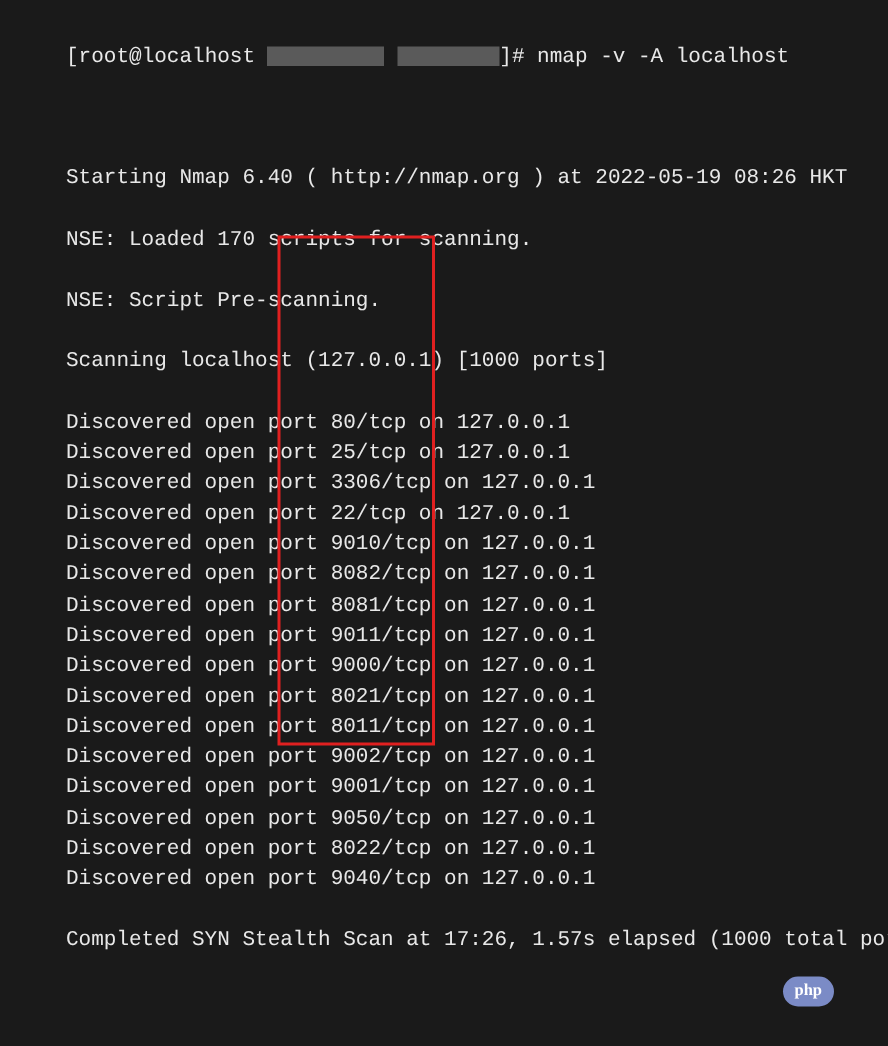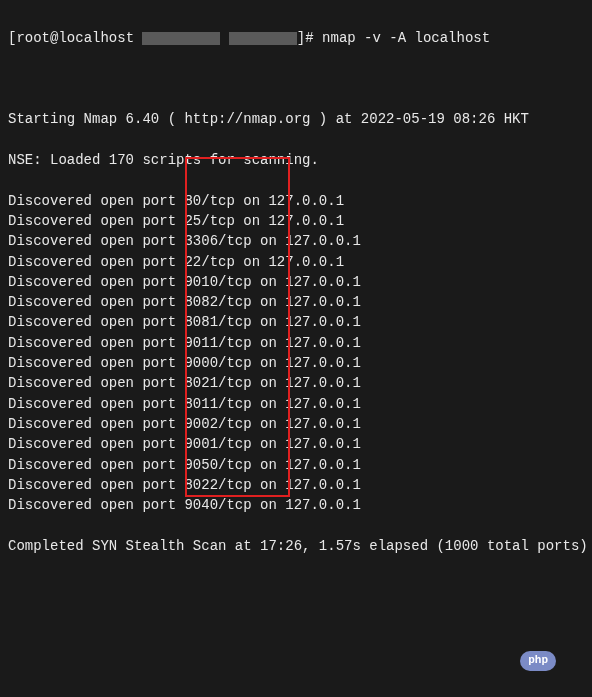--- a/index.html
+++ b/index.html
@@ -12,54 +12,56 @@
       padding: 8px;
       width: 592px;
       height: 697px;
       overflow: hidden;
       position: relative;
     }
     .terminal {
       white-space: pre;
       position: relative;
     }
-    .line { display: block; }
+    .line { display: block; margin-left: 36px; }
     .redact {
       display: inline-block;
       background: #5a5a5a;
       vertical-align: middle;
     }
     .red-box {
       position: absolute;
       border: 2px solid #e02020;
       pointer-events: none;
       z-index: 5;
     }
     .php-badge {
       position: absolute;
       right: 36px;
       bottom: 26px;
       background: #7b8bc6;
       color: #fff;
       border-radius: 10px;
-      font-family: Liberation Mono, monospace;
+      font-family: Liberation Serif, serif;
       font-size: 11px;
       font-weight: bold;
       padding: 2px 8px;
       z-index: 7;
     }
   </style>
 </head>
 <body>
 
 <div class="terminal">
 <span class="line">[<span>root</span>@<span>localhost</span> <span class="redact" style="width:78px;height:13px;"></span> <span class="redact" style="width:68px;height:13px;"></span><span>]#</span> <span>nmap -v -A localhost</span></span>
 <span class="line">&nbsp;</span>
 <span class="line">Starting Nmap 6.40 ( http://nmap.org ) at 2022-05-19 08:26 HKT</span>
 <span class="line">NSE: Loaded 170 scripts for scanning.</span>
+<span class="line">NSE: Script Pre-scanning.</span>
+<span class="line">Scanning localhost (127.0.0.1) [1000 ports]</span>
 <div id="discovered-container"><span class="line">Discovered open port 80/tcp on 127.0.0.1</span><span class="line">Discovered open port 25/tcp on 127.0.0.1</span><span class="line">Discovered open port 3306/tcp on 127.0.0.1</span><span class="line">Discovered open port 22/tcp on 127.0.0.1</span><span class="line">Discovered open port 9010/tcp on 127.0.0.1</span><span class="line">Discovered open port 8082/tcp on 127.0.0.1</span><span class="line">Discovered open port 8081/tcp on 127.0.0.1</span><span class="line">Discovered open port 9011/tcp on 127.0.0.1</span><span class="line">Discovered open port 9000/tcp on 127.0.0.1</span><span class="line">Discovered open port 8021/tcp on 127.0.0.1</span><span class="line">Discovered open port 8011/tcp on 127.0.0.1</span><span class="line">Discovered open port 9002/tcp on 127.0.0.1</span><span class="line">Discovered open port 9001/tcp on 127.0.0.1</span><span class="line">Discovered open port 9050/tcp on 127.0.0.1</span><span class="line">Discovered open port 8022/tcp on 127.0.0.1</span><span class="line">Discovered open port 9040/tcp on 127.0.0.1</span></div>
 <span class="line">Completed SYN Stealth Scan at 17:26, 1.57s elapsed (1000 total ports)</span>
 
 
 
 
 
 
 
 </div>

